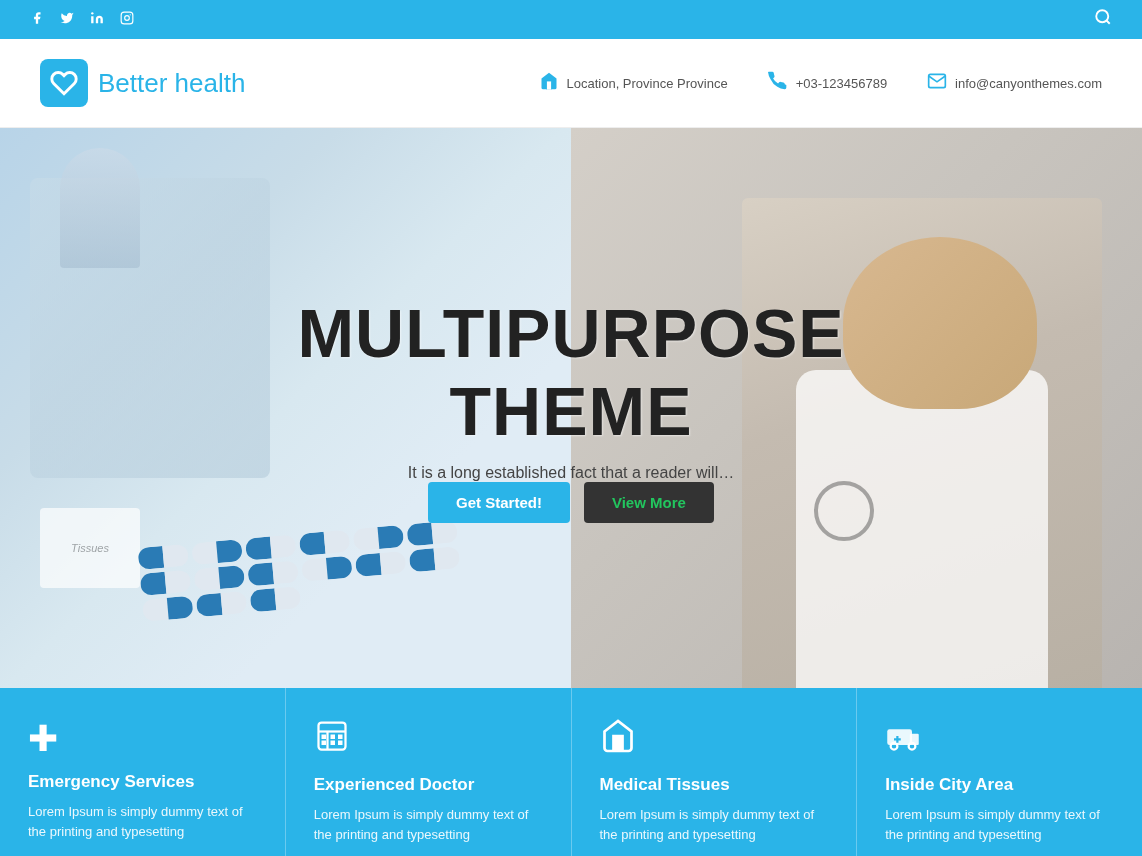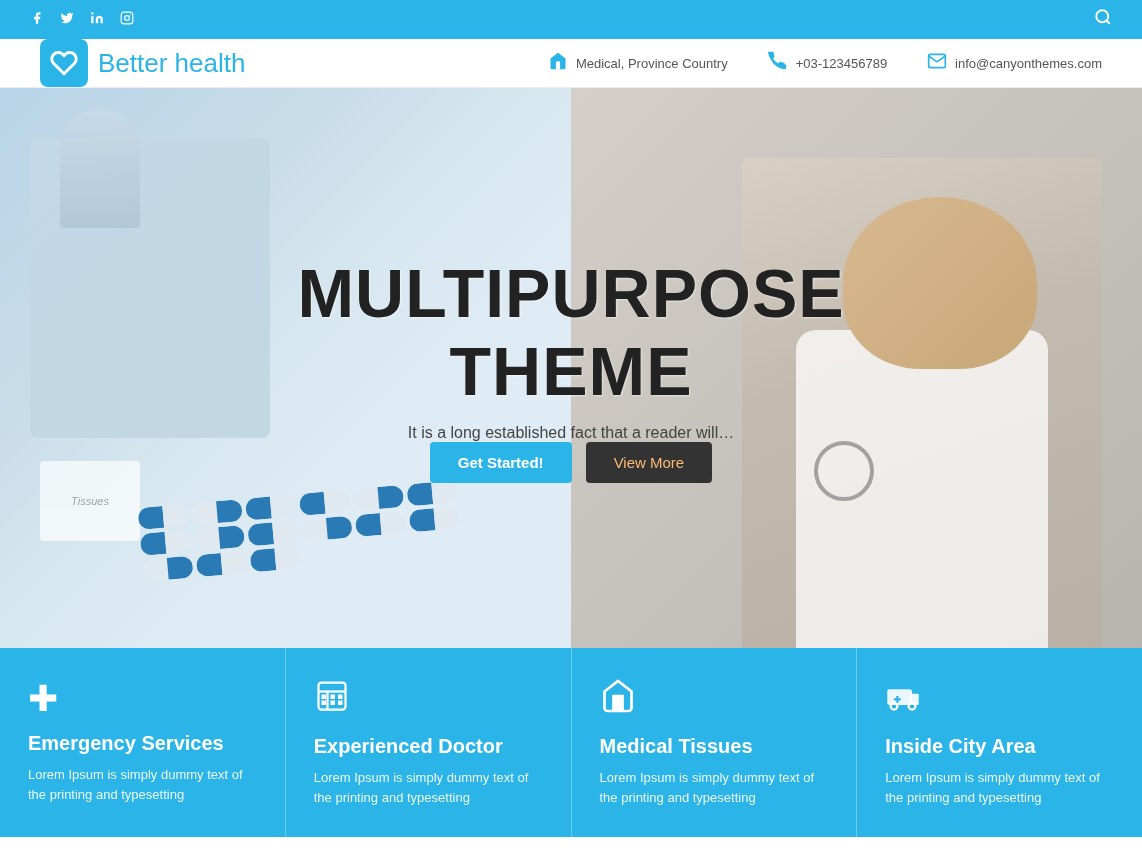--- a/index.html
+++ b/index.html
@@ -18,21 +18,21 @@
       color: white;
       font-size: 14px;
       text-decoration: none;
       cursor: pointer;
     }
     .top-bar-search { color: white; font-size: 18px; cursor: pointer; }
 
     
     .header {
       background: white;
-      padding: 0 40px;
+      padding: 20px 40px;
       display: flex;
       align-items: center;
       justify-content: space-between;
       border-bottom: 1px solid #eee;
     }
     .logo-area { display: flex; align-items: center; gap: 10px; }
     .logo-icon {
       width: 48px; height: 48px;
       background: #2ab4e8;
       border-radius: 8px;
@@ -112,48 +112,48 @@
       color: white;
       border: none;
       padding: 12px 28px;
       font-size: 15px;
       border-radius: 4px;
       cursor: pointer;
       font-weight: 700;
     }
     .btn-secondary {
       background: #333;
-      color: #fdba74;
+      color: #22c55e;
       border: none;
       padding: 12px 28px;
       font-size: 15px;
       border-radius: 4px;
       cursor: pointer;
-      font-weight: 400;
+      font-weight: 700;
     }
 
     
     .features {
       display: flex;
       background: #2ab4e8;
     }
     .feature-item {
       flex: 1;
       padding: 30px 28px;
       border-right: 1px solid rgba(255,255,255,0.3);
       color: white;
     }
     .feature-item:last-child { border-right: none; }
     .feature-icon {
       font-size: 36px;
       margin-bottom: 12px;
       display: block;
     }
     .feature-title {
-      font-size: 20px;
+      font-size: 17px;
       font-weight: 700;
       margin-bottom: 10px;
       color: white;
     }
     .feature-text {
       font-size: 13px;
       color: rgba(255,255,255,0.9);
       line-height: 1.5;
     }
   </style>
@@ -206,21 +206,21 @@
     </div>
   </div>
   <div class="header-contacts">
     <div class="contact-item">
       <span class="contact-icon">
         <svg width="20" height="20" viewBox="0 0 24 24" fill="#2ab4e8">
           <path d="M3 9l9-7 9 7v11a2 2 0 01-2 2H5a2 2 0 01-2-2z"></path>
             <polyline points="9 22 9 12 15 12 15 22" fill="white" stroke="#2ab4e8" stroke-width="1"></polyline>
         </svg>
       </span>
-      <span>Medical, Province Country</span>
+      <span>Location, Province Province</span>
     </div>
     <div class="contact-item">
       <span class="contact-icon">
         <svg width="20" height="20" viewBox="0 0 24 24" fill="#2ab4e8">
           <path d="M22 16.92v3a2 2 0 01-2.18 2 19.79 19.79 0 01-8.63-3.07A19.5 19.5 0 013.07 9.81a19.79 19.79 0 01-3.07-8.7A2 2 0 012 .99h3a2 2 0 012 1.72c.13 1 .37 1.98.72 2.92a2 2 0 01-.45 2.11L6.09 8.91a16 16 0 006 6l1.27-1.27a2 2 0 012.11-.45c.94.35 1.92.59 2.92.72a2 2 0 011.72 2z"></path>
         </svg>
       </span>
       <span>+03-123456789</span>
     </div>
     <div class="contact-item">
@@ -238,21 +238,21 @@
 <div class="hero">
 
   <div class="hero-bg">
     <div class="hero-bg-left"></div>
     <div class="hero-bg-right"></div>
   </div>
 
   <div style="position:absolute;left:30px;top:50px;width:240px;height:300px;background:linear-gradient(135deg,#c8dce8 0%,#b0c8d8 100%);border-radius:8px;opacity:0.55;"></div>
   <div style="position:absolute;left:60px;top:20px;width:80px;height:120px;background:linear-gradient(to bottom,#d0dce8,#a0b8cc);border-radius:40px 40px 4px 4px;opacity:0.5;"></div>
 
-  <div style="position:absolute;left:40px;bottom:107px;width:100px;height:80px;background:white;border-radius:4px;opacity:0.7;display:flex;align-items:center;justify-content:center;font-size:11px;color:#888;font-style:italic;">Tissues</div>
+  <div style="position:absolute;left:40px;bottom:100px;width:100px;height:80px;background:white;border-radius:4px;opacity:0.7;display:flex;align-items:center;justify-content:center;font-size:11px;color:#888;font-style:italic;">Tissues</div>
 
   <div class="pills-decoration">
     <div class="pill">
         <div class="pill-half-blue"></div>
         <div class="pill-half-white"></div>
       </div>
     <div class="pill">
         <div class="pill-half-white"></div>
         <div class="pill-half-blue"></div>
       </div>

